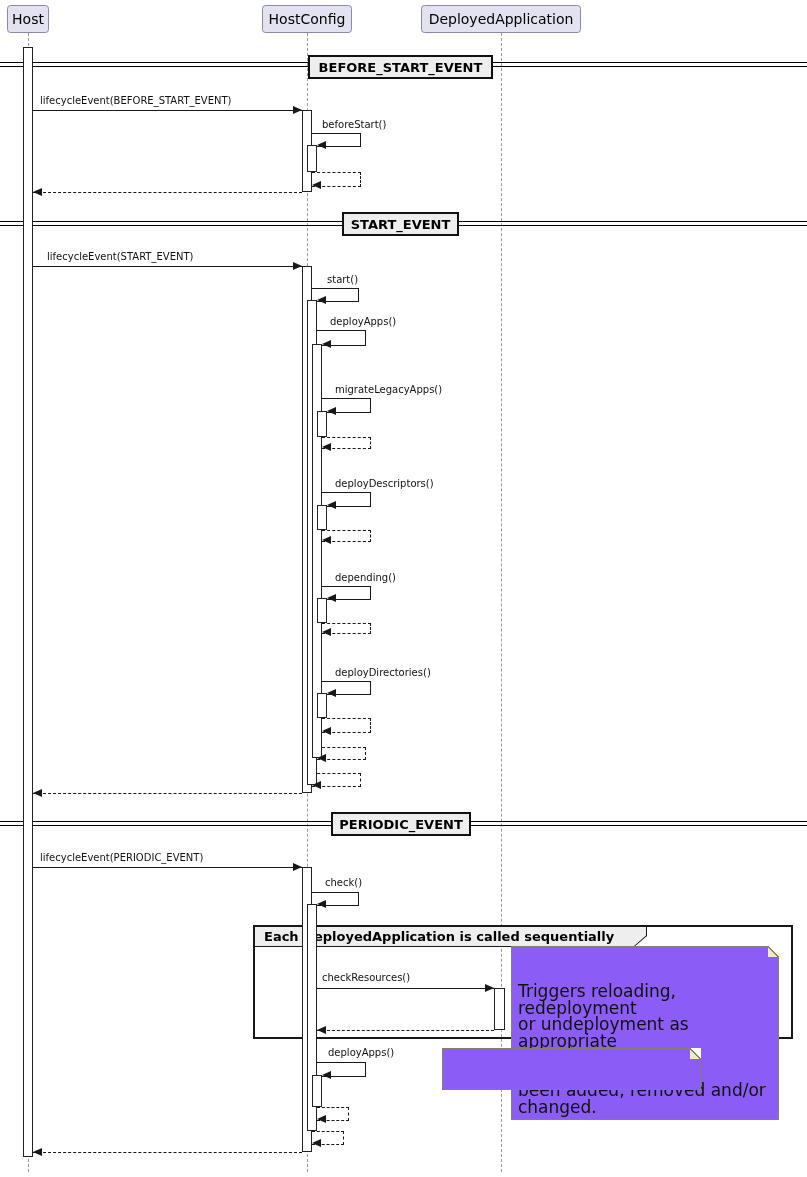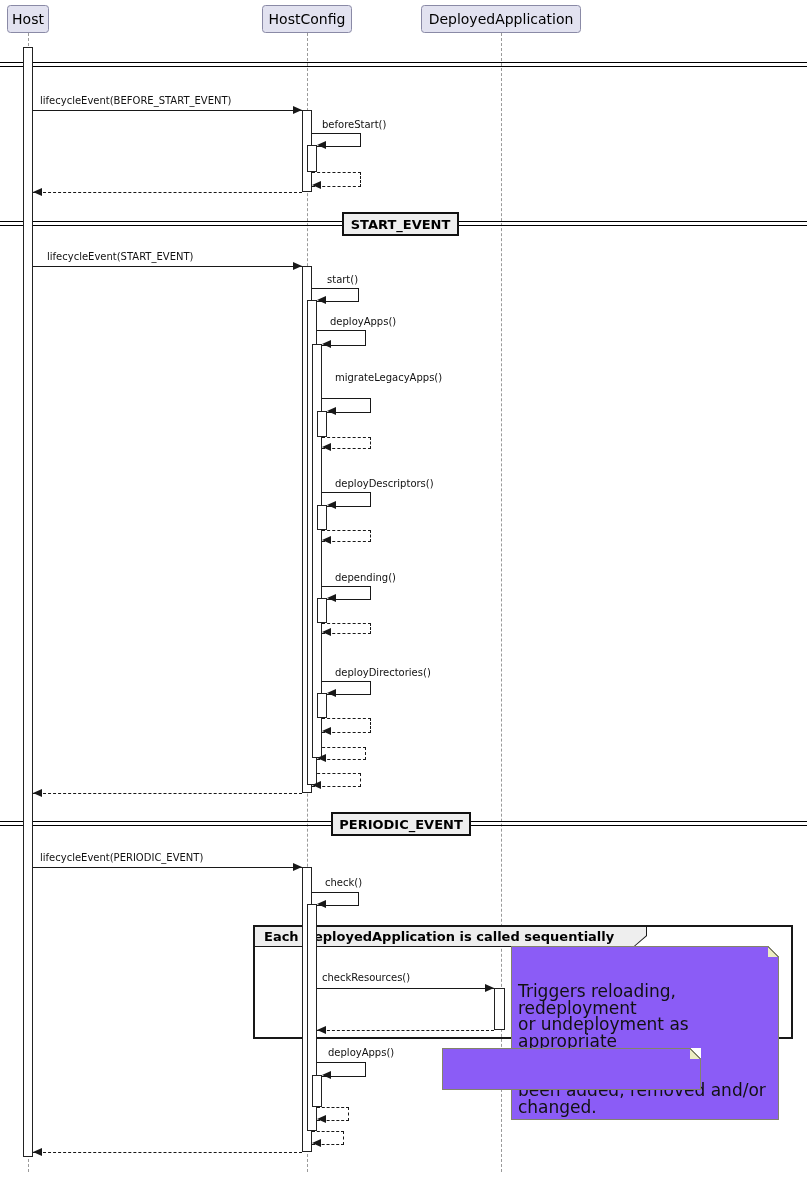--- a/index.html
+++ b/index.html
@@ -125,29 +125,32 @@
   <div class="arr-l" style="left:322px;top:1070.5px;"></div>
   <div class="arr-l" style="left:317px;top:1114.5px;"></div>
   <div class="arr-l" style="left:312px;top:1138.5px;"></div>
   <div class="arr-l" style="left:33px;top:1147.5px;"></div>
 
   <div class="mlabel" style="left:40px;top:93px;">lifecycleEvent(BEFORE_START_EVENT)</div>
   <div class="mlabel" style="left:322px;top:117px;">beforeStart()</div>
   <div class="mlabel" style="left:40px;top:249px;margin-left:7px;">lifecycleEvent(START_EVENT)</div>
   <div class="mlabel" style="left:327px;top:272px;">start()</div>
   <div class="mlabel" style="left:330px;top:314px;">deployApps()</div>
-  <div class="mlabel" style="left:335px;top:370px;">migrateLegacyApps()</div>
+  <div class="mlabel" style="left:335px;top:382px;">migrateLegacyApps()</div>
   <div class="mlabel" style="left:335px;top:476px;">deployDescriptors()</div>
   <div class="mlabel" style="left:335px;top:570px;">depending()</div>
   <div class="mlabel" style="left:335px;top:665px;">deployDirectories()</div>
   <div class="mlabel" style="left:40px;top:850px;">lifecycleEvent(PERIODIC_EVENT)</div>
   <div class="mlabel" style="left:325px;top:875px;">check()</div>
   <div class="mlabel" style="left:322px;top:970px;">checkResources()</div>
   <div class="mlabel" style="left:328px;top:1045px;">deployApps()</div>
 
+  <div class="divbox" style="left:308px;top:55px;width:181px;height:20px;">
+    <span>BEFORE_START_EVENT</span>
+  </div>
   <div class="divbox" style="left:342px;top:212px;width:113px;height:20px;text-align:center;">
     <span>START_EVENT</span>
   </div>
   <div class="divbox" style="left:331px;top:812px;width:136px;height:20px;">
     <span>PERIODIC_EVENT</span>
   </div>
 
   <div class="pbox" style="left:7px;top:5px;width:40px;height:26px;">
     <span>Host</span>
   </div>

